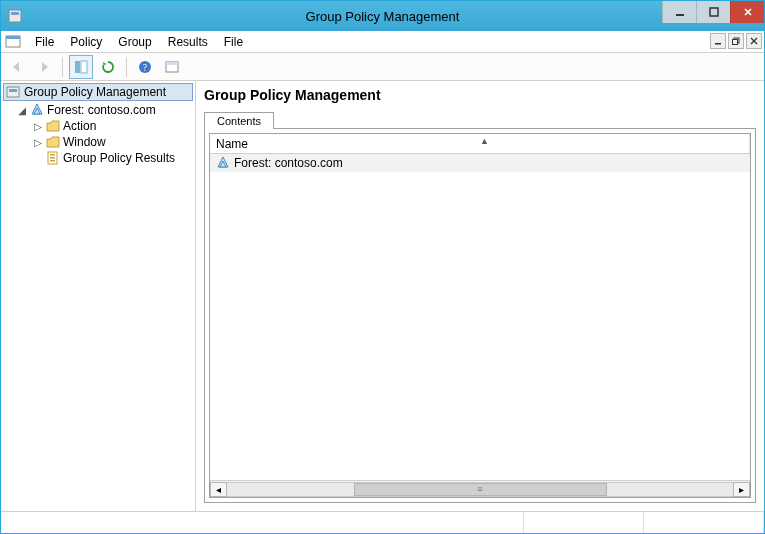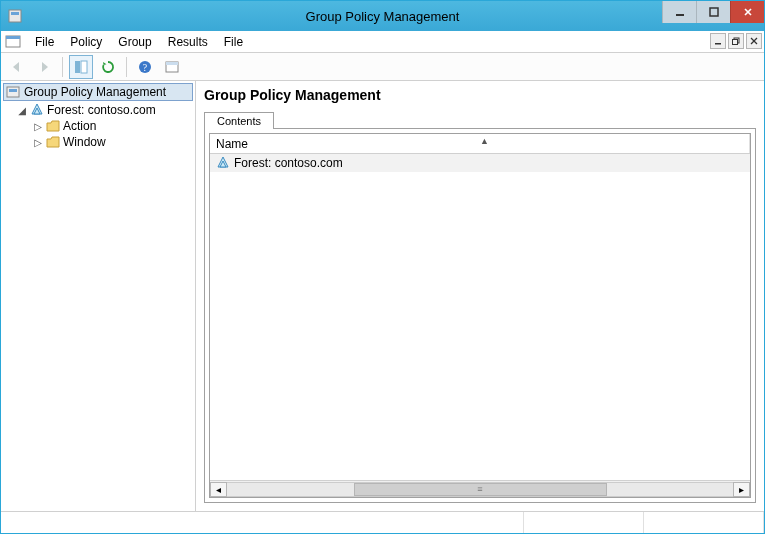--- a/index.html
+++ b/index.html
@@ -389,20 +389,32 @@
       <span>Action</span>
     </div>
     <div class="tree-row indent2">
       <span class="toggle">▷</span>
       <span class="tree-icon">
         <svg width="14" height="14">
             <path d="M1 4 L5 4 L6 2 L13 2 L13 12 L1 12 Z" fill="#f6d77a" stroke="#c9a03a"></path>
           </svg>
       </span>
       <span>Window</span>
+    </div>
+    <div class="tree-row indent2">
+      <span class="toggle" style="visibility:hidden">▷</span>
+      <span class="tree-icon">
+        <svg width="14" height="14">
+            <rect x="2" y="1" width="9" height="12" fill="#fff" stroke="#c9a03a"></rect>
+            <rect x="4" y="3" width="5" height="1.5" fill="#c9a03a"></rect>
+            <rect x="4" y="6" width="5" height="1.5" fill="#c9a03a"></rect>
+            <rect x="4" y="9" width="5" height="1.5" fill="#c9a03a"></rect>
+          </svg>
+      </span>
+      <span>Group Policy Results</span>
     </div>
   </div>
 
   <div class="content-pane">
     <div class="content-title">Group Policy Management</div>
     <div class="tabs">
       <div class="tab">Contents</div>
     </div>
     <div class="content-box">
       <div class="inner-box">

